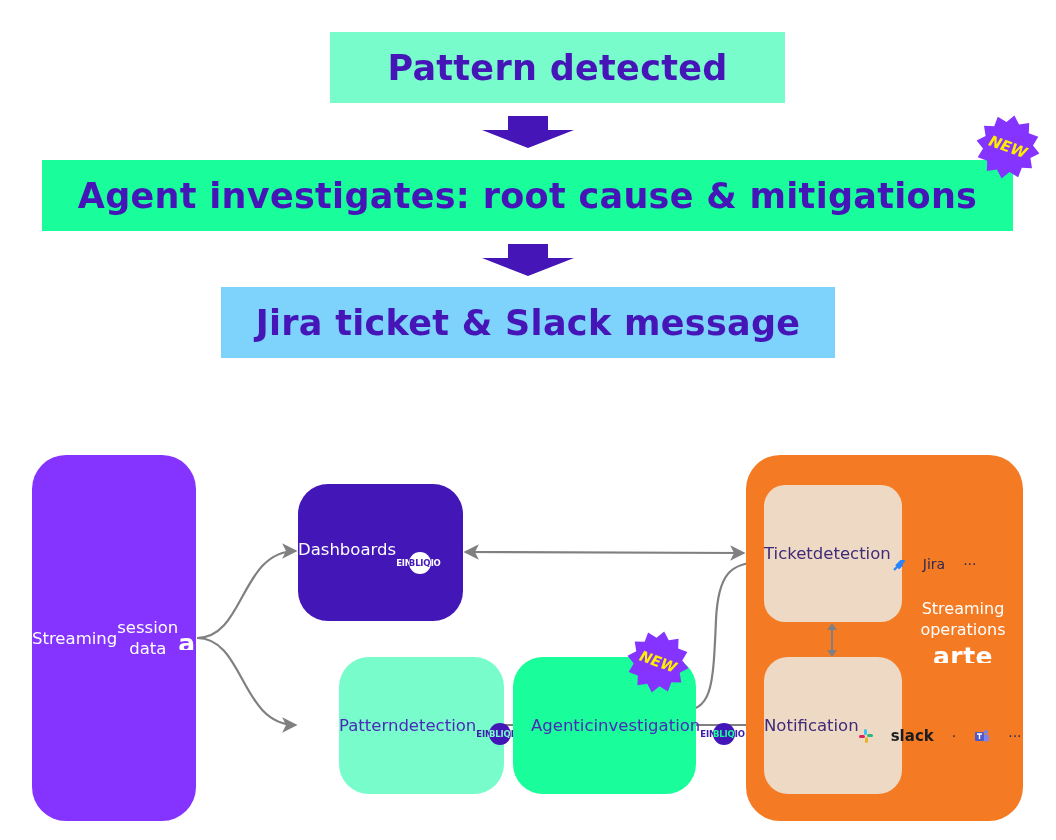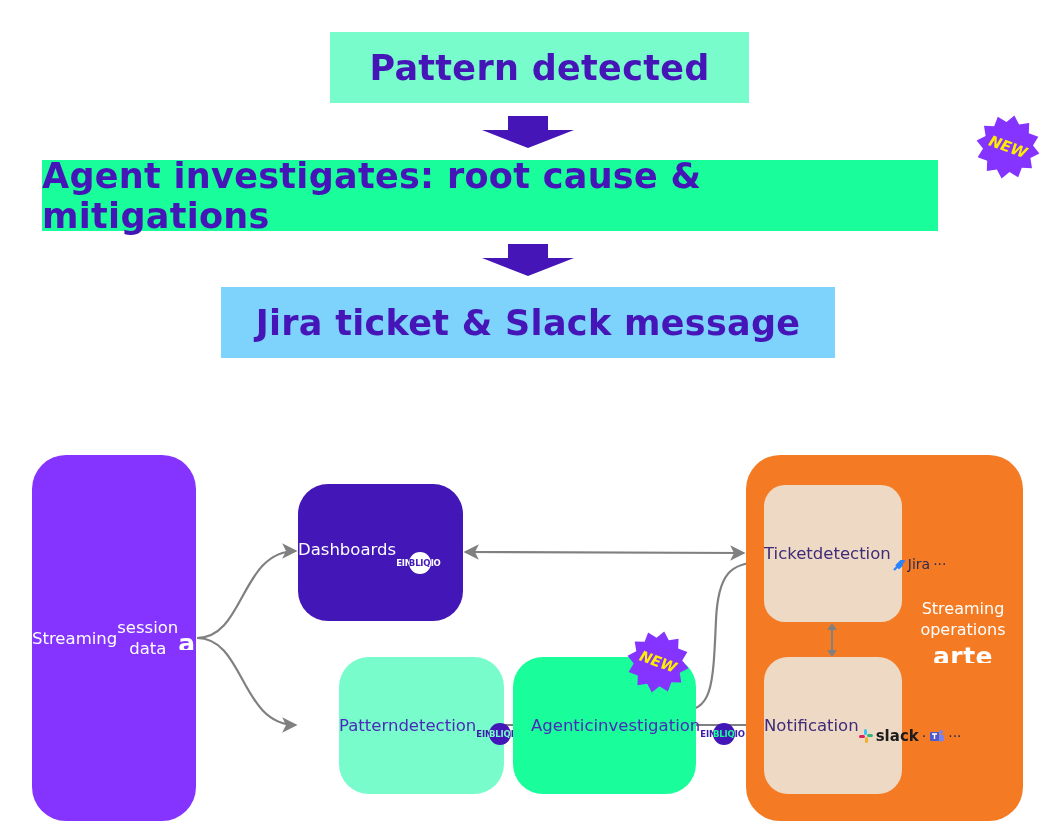--- a/index.html
+++ b/index.html
@@ -1,38 +1,38 @@
 <!DOCTYPE html>
 <html><head>
 <meta charset="utf-8">
 <style>
   html, body { margin:0; padding:0; background:#ffffff; }
   body { width:1056px; height:840px; position:relative; overflow:hidden; font-family:"DejaVu Sans", "Liberation Sans", sans-serif; }
   .abs { position:absolute; }
   .banner { position:absolute; display:flex; align-items:center; justify-content:center; color:#4515b8; font-weight:bold; letter-spacing:0.3px; }
-  #b1 { left:330px; top:32px; width:419px; height:71px; background:#79fccb; font-size:35px; }
-  #b2 { left:42px; top:160px; width:896px; height:71px; background:#19fe9a; font-size:35px; }
+  #b1 { left:330px; top:32px; width:455px; height:71px; background:#79fccb; font-size:35px; }
+  #b2 { left:42px; top:160px; width:971px; height:71px; background:#19fe9a; font-size:35px; }
   #b3 { left:221px; top:287px; width:614px; height:71px; background:#7dd3fc; font-size:35px; }
   .down-arrow { position:absolute; width:92px; height:40px; }
   .node { position:absolute; border-radius:30px; display:flex; flex-direction:row; align-items:center; justify-content:flex-start; text-align:center; }
   .node .lbl { font-size:16.5px; line-height:21px; }
   .logo-ein { margin-top:20px; display:flex; align-items:center; font-weight:bold; font-size:8.5px; letter-spacing:-0.2px; }
   .logo-ein .dot { display:inline-block; width:22px; height:22px; border-radius:50%; margin:0 -3px; display:flex; align-items:center; justify-content:center; position:relative; z-index:0; }
   .logo-ein .dot span { position:relative; z-index:1; }
   .arte { font-family:"DejaVu Sans", sans-serif; font-weight:bold; font-size:25px; color:#ffffff; letter-spacing:0.5px; line-height:22px; height:17px; overflow:hidden; margin-top:6px; }
   #src { left:32px; top:455px; width:164px; height:366px; background:#8533fe; border-radius:34px; color:#ffffff; }
   #dash { left:298px; top:484px; width:165px; height:137px; background:#4316b8; color:#ffffff; }
   #pat { left:298px; top:657px; width:165px; height:137px; background:#79fccb; color:#4a2ab8;margin-left:41px; }
   #agent { left:513px; top:657px; width:165px; height:137px; background:#19fe9a; color:#4a2ab8;padding-left:18px; }
   #ops { left:746px; top:455px; width:277px; height:366px; background:#f47b24; border-radius:34px; }
   #ticket { left:764px; top:485px; width:138px; height:137px; background:#eed9c4; color:#3d2a78; border-radius:21px; }
   #notif { left:764px; top:657px; width:138px; height:137px; background:#eed9c4; color:#3d2a78; border-radius:24px; }
   #ops-label { left:908px; top:598px; width:110px; color:#ffffff; text-align:center; display:flex; flex-direction:column; align-items:center; }
   #ops-label .lbl { font-size:16px; line-height:21px; }
-  .tool-row { margin-top:20px; display:flex; align-items:center; gap:3px; font-size:14px; color:#2d2b55; }
+  .tool-row { margin-top:20px; display:flex; align-items:center; gap:18px; font-size:14px; color:#2d2b55; }
   .slack-word { font-weight:bold; font-size:15px; color:#1d1c1d; }
   .badge { position:absolute; width:66px; height:66px; }
   .badge svg { width:100%; height:100%; }
   svg.conn { position:absolute; left:0; top:0; width:1056px; height:840px; pointer-events:none; }
 </style>
 </head>
 <body>
 
 <div id="b1" class="banner">
     <span>Pattern detected</span>

